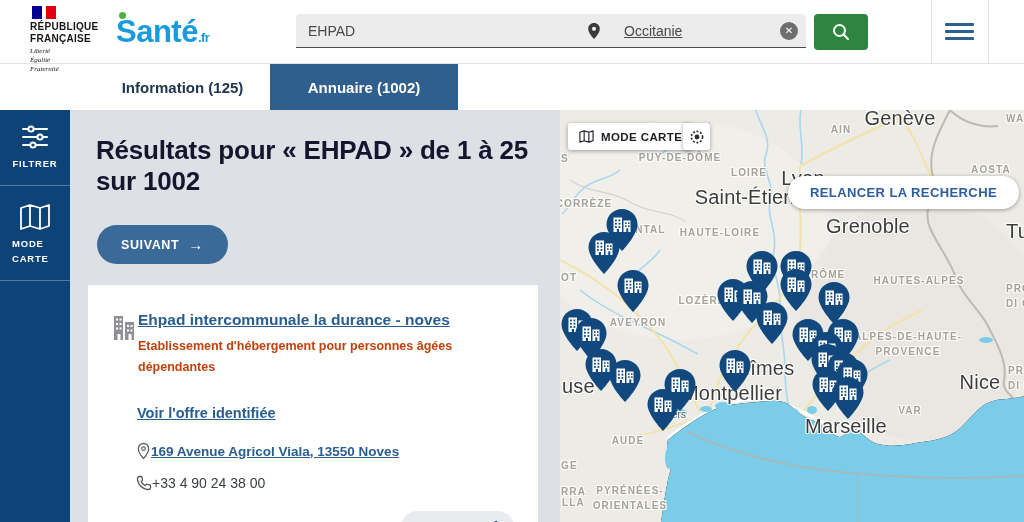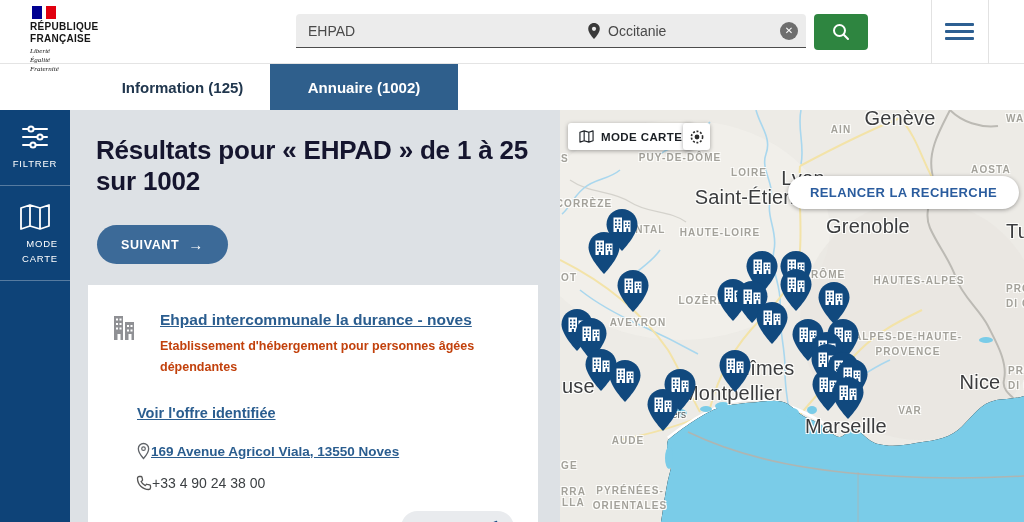--- a/index.html
+++ b/index.html
@@ -14,46 +14,46 @@
   .gov-flag .b2 { width:10px; height:13px; background:#e1000f; }
   .gov-name { font-size:10px; font-weight:bold; color:#161616; letter-spacing:.3px; line-height:1.15; }
   .gov-motto { margin-top:3px; font-family:"Liberation Serif",serif; font-style:italic; font-size:7px; color:#161616; line-height:1.25; }
   .brand { position:absolute; left:116px; top:14px; font-size:31px; font-weight:bold; color:#189ade; letter-spacing:-.5px; }
   .brand .sdot { position:absolute; left:3px; top:-2px; width:7px; height:7px; border-radius:50%; background:#4caf3f; }
   .brand .tld { font-size:13px; font-weight:bold; color:#189ade; }
   .search-field { position:absolute; top:14px; height:34px; background:#ececec; border:none; border-bottom:1px solid #4c4c4c; border-radius:4px 4px 0 0; }
   .sf-query { left:296px; width:308px; }
   .sf-loc { left:576px; width:230px; }
   .search-field input { position:absolute; left:12px; top:0; height:100%; width:70%; background:transparent; border:none; outline:none; font-size:14px; color:#4a4a4a; font-family:"Liberation Sans",sans-serif; }
-  .sf-loc input { left:32px; }
+  .sf-loc input { left:48px;text-decoration:underline; }
   .clear-btn { position:absolute; right:8px; top:8px; width:18px; height:18px; border-radius:50%; background:#6e6e6e; color:#fff; font-size:10px; line-height:18px; text-align:center; cursor:pointer; }
   .loc-pin-icon { position:absolute; left:10px; top:8px; }
   .search-btn { position:absolute; left:814px; top:14px; width:54px; height:36px; background:#2e8540; border:none; border-radius:4px; cursor:pointer; display:flex; align-items:center; justify-content:center; }
   .hdr-divider { position:absolute; top:0; width:1px; height:64px; background:#e2e2e2; }
   .hamburger { position:absolute; left:945px; top:23px; width:29px; cursor:pointer; }
   .hamburger span { display:block; height:3px; background:#2d5f92; margin-bottom:4px; border-radius:1px; }
 
   
   .tabrow { position:absolute; top:64px; left:0; width:1024px; height:46px; background:#fff; z-index:25; }
   .tab { position:absolute; top:0; height:46px; display:flex; align-items:center; justify-content:center; font-size:15px; font-weight:bold; cursor:pointer; }
   .tab-info { left:95px; width:175px; color:#21374e; }
   .tab-annuaire { left:270px; width:188px; background:#2f5f8c; color:#fff; }
 
   
   .sidebar { position:absolute; top:110px; left:0; width:70px; height:412px; background:#0e4378; z-index:20; }
   .side-item { display:flex; flex-direction:column; align-items:center; padding:14px 4px 14px; border-bottom:1px solid rgba(255,255,255,.3); cursor:pointer; }
-  .side-item .lbl { margin-top:7px; color:#fff; font-size:9.5px; font-weight:normal; letter-spacing:.8px; text-align:right; line-height:1.5; }
+  .side-item .lbl { margin-top:7px; color:#fff; font-size:9.5px; font-weight:bold; letter-spacing:.8px; text-align:left; line-height:1.5; }
 
   
   .content { position:absolute; top:110px; left:70px; width:490px; height:412px; background:#dde1e5; }
   .page-title { margin:25px 20px 0 26px; font-size:26px; line-height:1.2; font-weight:bold; color:#15152e; letter-spacing:-.2px; }
   .next-btn { margin:28px 0 0 27px; display:inline-flex; align-items:center; gap:9px; background:#3c6a98; color:#fff; border:none; border-radius:20px; padding:11px 24px; font-size:12.5px; font-weight:bold; letter-spacing:.6px; cursor:pointer; font-family:"Liberation Sans",sans-serif; }
   .next-btn .arrow { font-size:15px; }
   .card { margin:21px 22px 0 18px; background:#fff; padding:25px 24px 18px; display:flex; flex-direction:column; }
-  .card-head { display:flex; gap:22px; }
+  .card-head { display:flex; gap:0; }
   .bld-icon { flex:0 0 26px; margin-top:2px; }
   .card-title { font-size:15.5px; font-weight:bold; color:#2a5d8f; text-decoration:underline; cursor:pointer; line-height:1.3; }
   .card-sub { margin-top:5px; font-size:12.5px; font-weight:bold; color:#c2410c; line-height:1.75; width:320px; }
   .offer-link { margin:26px 0 0 25px; font-size:14.5px; font-weight:bold; color:#2a5d8f; text-decoration:underline; cursor:pointer; }
   .contact-row { margin:21px 0 0 24px; display:flex; align-items:center; }
   .contact-row.phone { margin-top:15px; }
   .addr-link { font-size:13.5px; font-weight:bold; color:#2a5d8f; text-decoration:underline; cursor:pointer; }
   .phone-txt { font-size:14px; color:#3c4043; }
   .go-btn { margin-top:20px; align-self:flex-end; display:inline-flex; align-items:center; gap:10px; background:#e9ebee; border:none; border-radius:17px; padding:9px 16px; font-size:12.5px; font-weight:bold; color:#1c4d85; letter-spacing:.5px; cursor:pointer; font-family:"Liberation Sans",sans-serif; }
 
@@ -81,20 +81,23 @@
         <span class="b1"></span>
         <span class="b2"></span>
       </div>
     <div class="gov-name"><span>RÉPUBLIQUE</span><br>
       <span>FRANÇAISE</span></div>
     <div class="gov-motto">
       <div>Liberté</div>
       <div>Égalité</div>
       <div>Fraternité</div>
     </div>
+  </div>
+  <div class="brand">
+    <span class="sdot"></span><span>Santé</span><span class="tld">.fr</span>
   </div>
 
   <div class="search-field sf-query">
     <input type="text" value="EHPAD" style="">
     <span class="clear-btn">✕</span>
   </div>
   <div class="search-field sf-loc">
     <svg class="loc-pin-icon" width="16" height="18" viewBox="0 0 16 18">
       <path d="M8 1 C4.7 1 2.2 3.6 2.2 6.8 C2.2 11.2 8 17 8 17 S13.8 11.2 13.8 6.8 C13.8 3.6 11.3 1 8 1 Z" fill="#3a3a3a"></path>
       <circle cx="8" cy="6.8" r="2.1" fill="#ececec"></circle>

